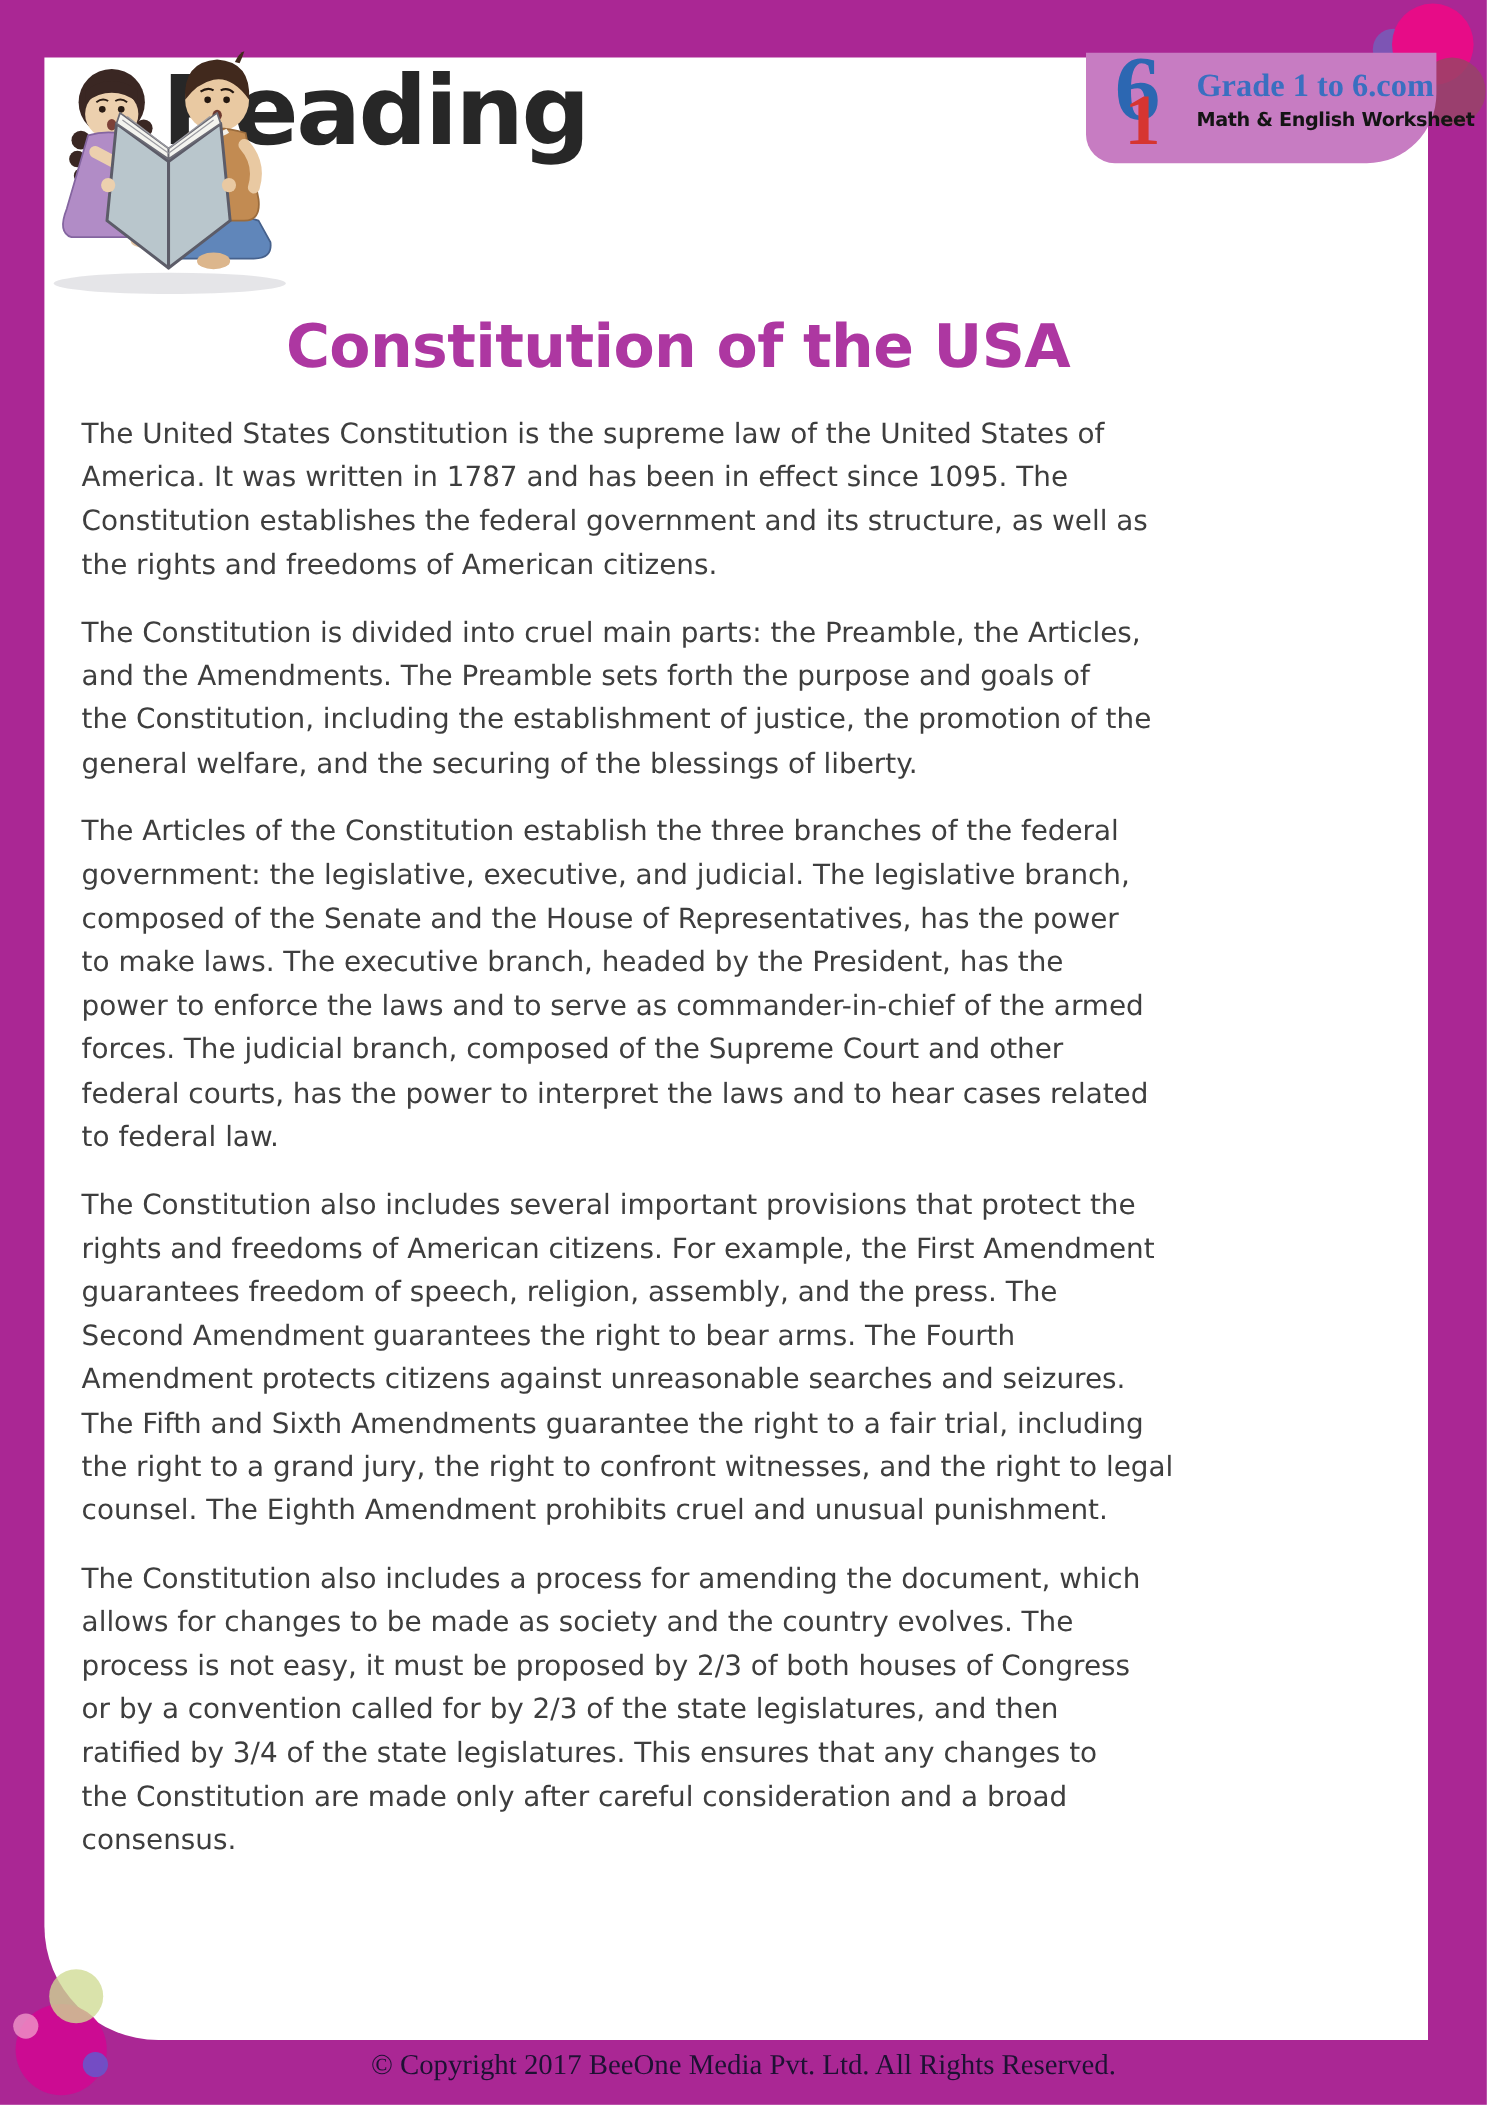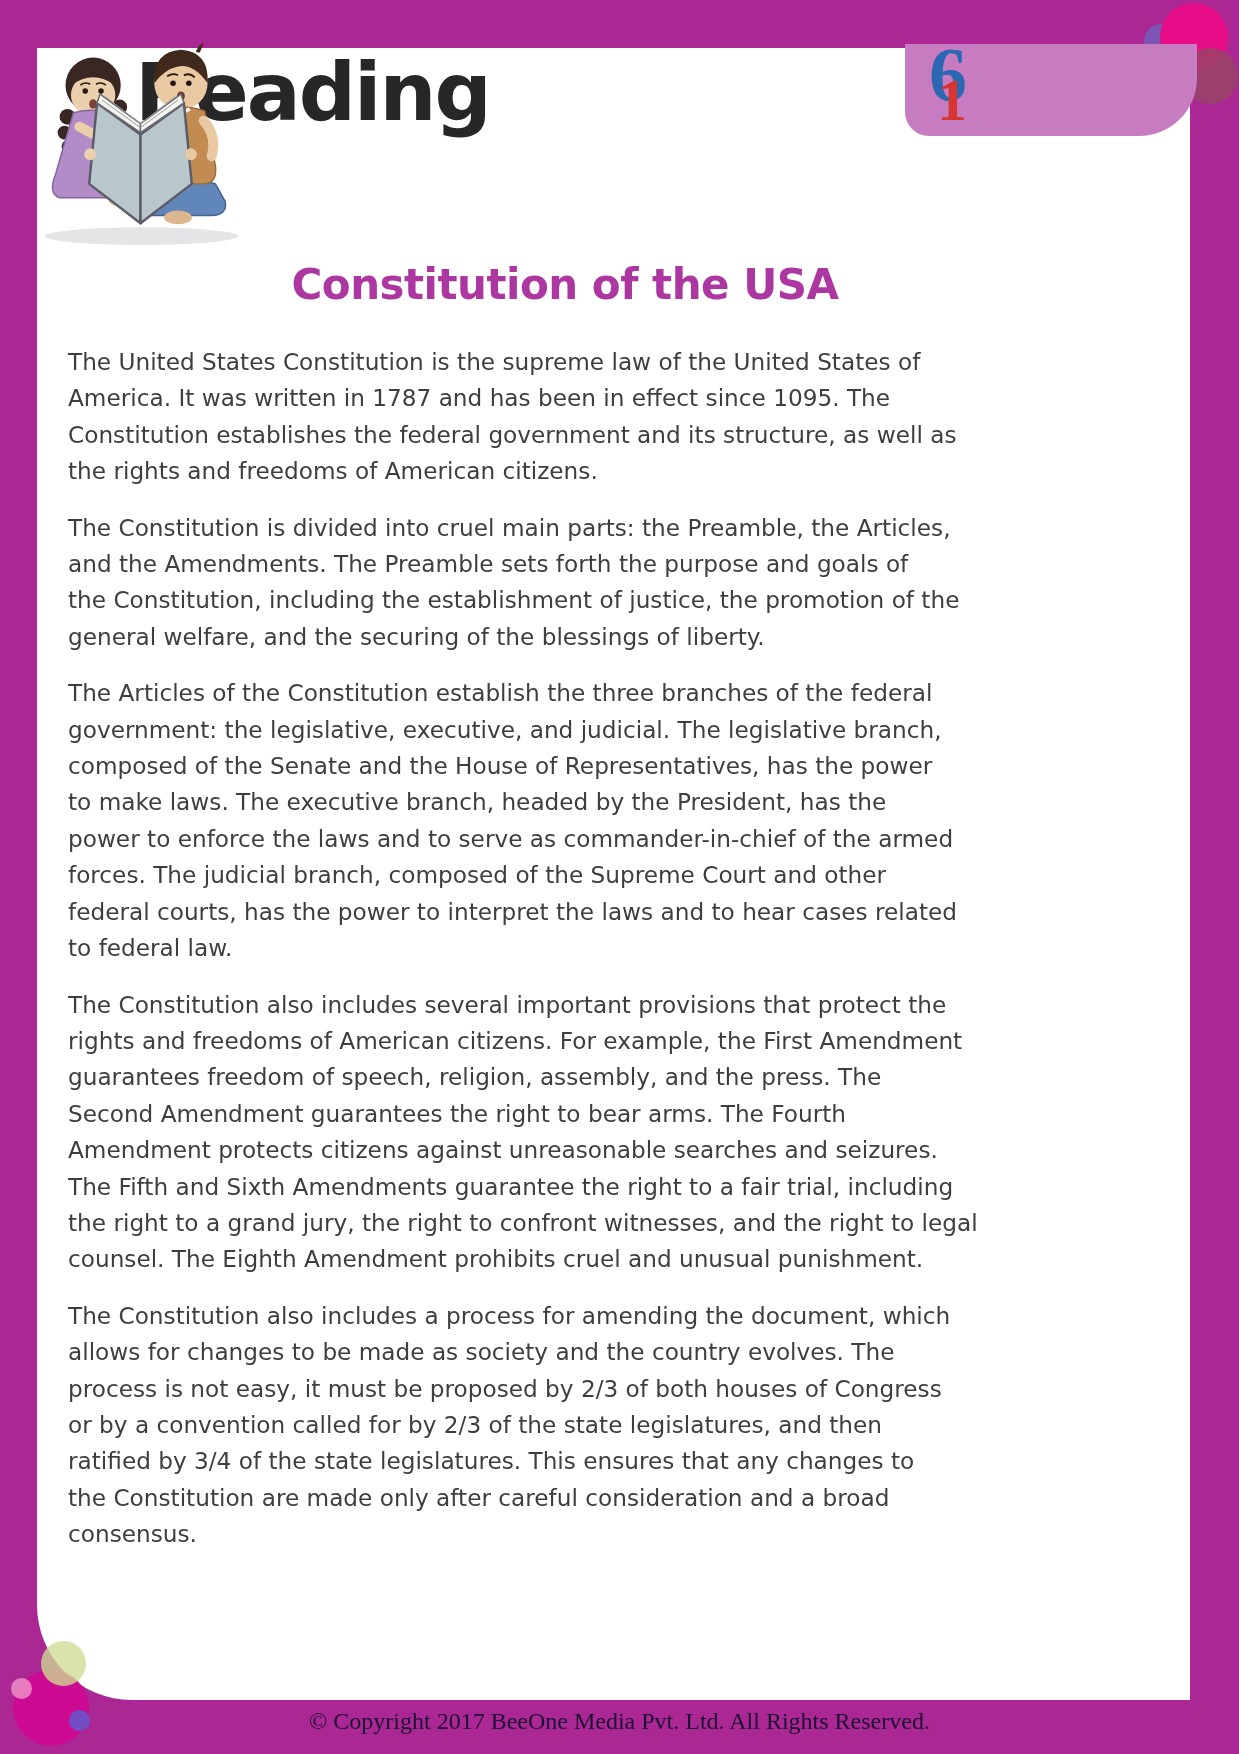--- a/index.html
+++ b/index.html
@@ -55,21 +55,21 @@
   .title{
     position:absolute;left:135px;top:46px;width:850px;
     text-align:left;z-index:2;
     color:#272727;font-weight:bold;
     font-size:80px;line-height:93px;letter-spacing:-2px;
   }
   .subtitle{
     position:absolute;left:70px;top:260px;width:990px;
     text-align:center;z-index:2;
     color:#ad37a1;font-weight:bold;
-    font-size:42px;letter-spacing:-0.5px;
+    font-size:50px;letter-spacing:-0.5px;
   }
   
   .body-text{
     position:absolute;left:68px;top:344px;width:1112px;z-index:2;
     color:#3e3e3e;
     font-size:23.2px;line-height:36.4px;
   }
   .body-text p{
     margin:0 0 20px 0;
     white-space:pre-line;
@@ -96,20 +96,24 @@
   <div class="card"></div>
 
   <div class="c-bl-magenta"></div>
   <div class="c-bl-green"></div>
   <div class="c-bl-pink"></div>
   <div class="c-bl-blue"></div>
 
   <div class="logo-box">
     <span class="logo-six">6</span>
     <span class="logo-one">1</span>
+    <div class="logo-texts">
+      <div class="logo-site">Grade 1 to 6.com</div>
+      <div class="logo-tagline">Math &amp; English Worksheet</div>
+    </div>
   </div>
 
   <svg class="kids" viewBox="0 0 225 225" aria-hidden="true">
     <ellipse cx="115" cy="213" rx="98" ry="9" fill="rgba(80,80,100,0.15)"></ellipse>
 
     <g>
       <circle cx="40" cy="92" r="8" fill="#3a2723"></circle>
       <circle cx="37" cy="108" r="7" fill="#3a2723"></circle>
       <circle cx="40" cy="122" r="6" fill="#3a2723"></circle>
       <circle cx="93" cy="82" r="7.5" fill="#3a2723"></circle>

